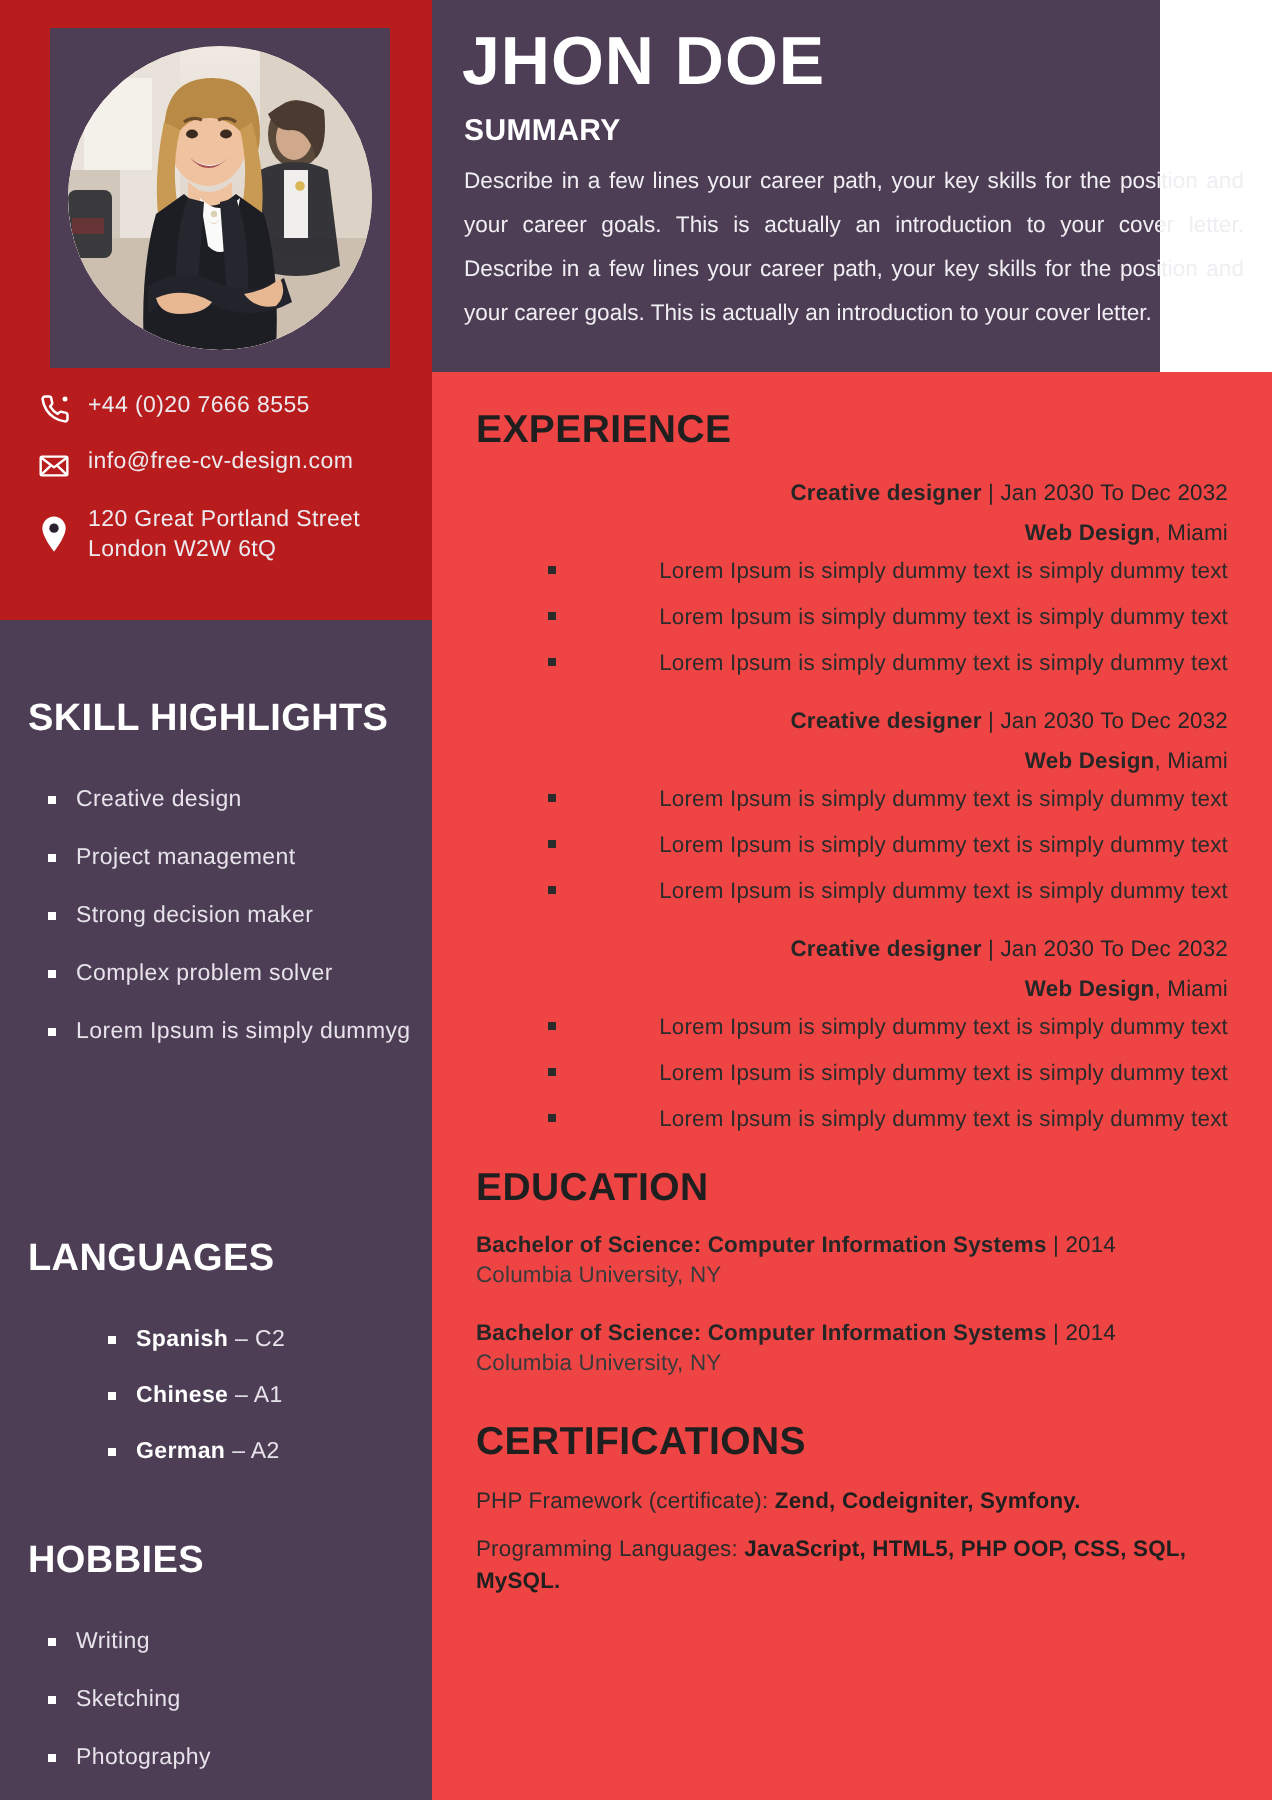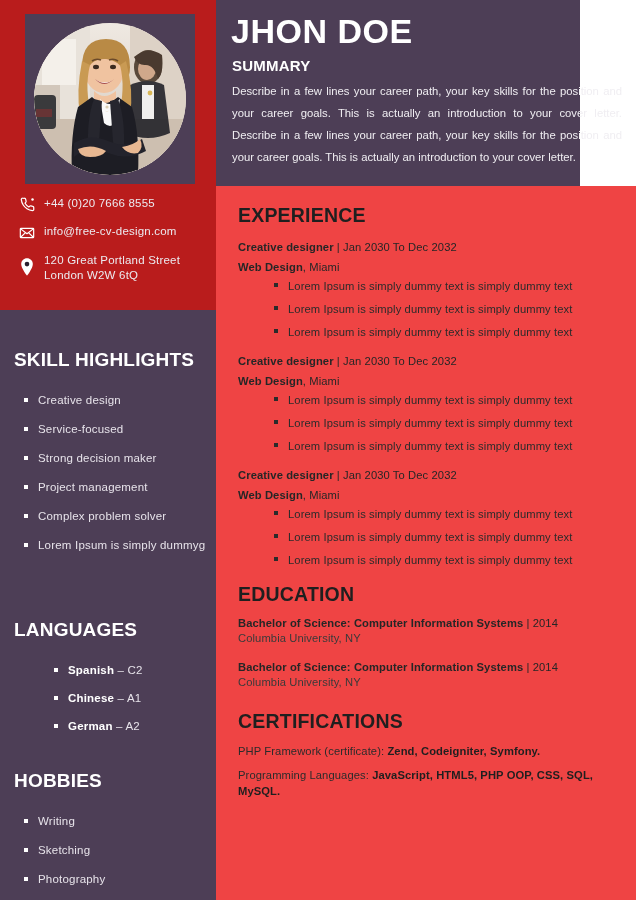--- a/index.html
+++ b/index.html
@@ -159,21 +159,21 @@
 
   .main-heading {
     color: #1f1f1f;
     font-size: 19.5px;
     font-weight: bold;
     letter-spacing: 0.2px;
     margin: 0 0 14px 0;
   }
   .main-heading.tight { margin-bottom: 10px; }
 
-  .job { margin-bottom: 16px; }
+  .job { margin-bottom: 16px; text-align: right; }
   .job-title {
     font-size: 11.2px;
     color: #262626;
     margin-bottom: 8px;
     letter-spacing: 0.1px;
   }
   .job-title b { font-weight: bold; }
   .job-company {
     font-size: 11.2px;
     color: #262626;
@@ -328,23 +328,22 @@
           <span class="line2">120 Great Portland Street</span>
           <span class="line2">London W2W 6tQ</span>
         </span>
       </div>
     </div>
 
     <div style="position:absolute; left:0; top:324px; width:216px;">
       <div class="side-heading">SKILL HIGHLIGHTS</div>
       <ul class="side-list" id="skills-list" style="margin-top:22px;">
           <li>Creative design</li>
-          <li>Service-focused</li>
+          <li>Project management</li>
           <li>Strong decision maker</li>
-          <li>Project management</li>
           <li>Complex problem solver</li>
           <li>Lorem Ipsum is simply dummyg</li>
         </ul>
     </div>
 
     <div style="position:absolute; left:0; top:594px; width:216px;">
       <div class="side-heading">LANGUAGES</div>
       <ul class="side-list lang" id="languages-list" style="margin-top:22px;margin-left:30px;">
           <li><b>Spanish</b><span> – C2</span></li>
           <li><b>Chinese</b><span> – A1</span></li>

